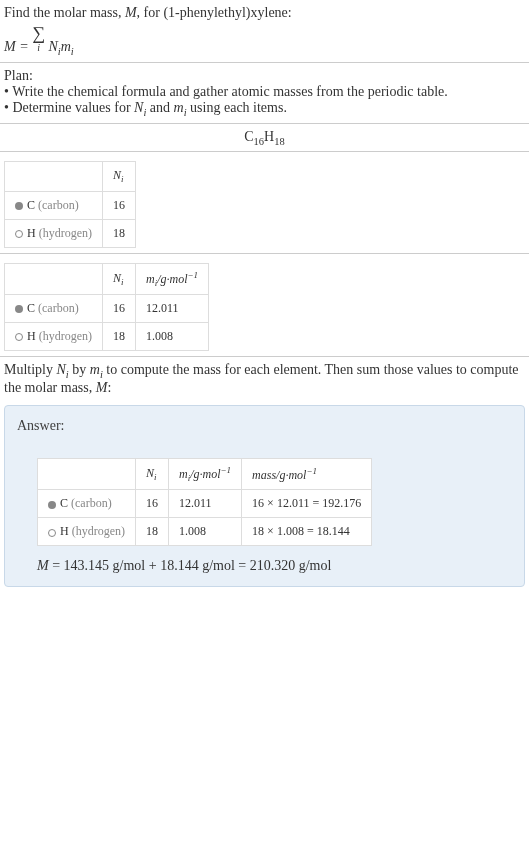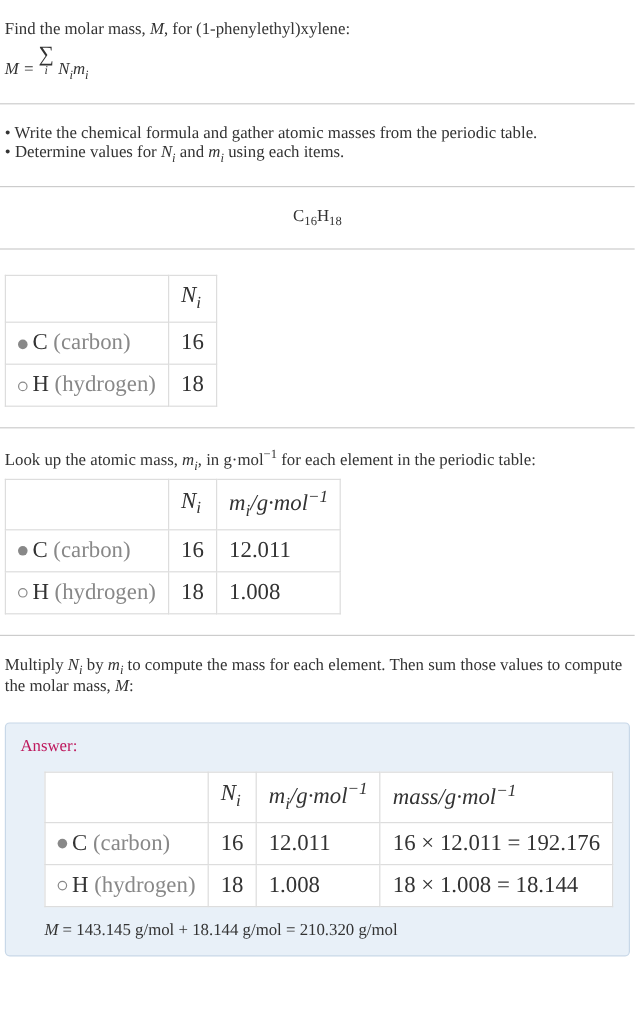--- a/index.html
+++ b/index.html
@@ -9,21 +9,21 @@
     }
     body {
       font-family: Georgia, 'Times New Roman', serif;
       font-size: 14px;
       color: #333;
       background: #fff;
       width: 529px;
       padding: 0;
     }
     .section {
-      padding: 17px 4px;
+      padding: 5px 4px;
       border-bottom: 1px solid #ccc;
     }
     .section:last-child {
       border-bottom: none;
     }
     .formula {
       font-style: italic;
       margin-top: 2px;
     }
     .sub {
@@ -51,21 +51,21 @@
       margin-top: -2px;
     }
     table {
       border-collapse: collapse;
       margin-top: 4px;
     }
     th, td {
       border: 1px solid #ddd;
       padding: 6px 10px;
       text-align: left;
-      font-size: 19px;
+      font-size: 12px;
     }
     th {
       font-weight: normal;
       font-style: italic;
     }
     .element-cell {
       color: #888;
     }
     .dot {
       display: inline-block;
@@ -83,22 +83,22 @@
       border: 1px solid #888;
     }
     .answer-box {
       background: #e8f0f8;
       border: 1px solid #c8d8e8;
       border-radius: 4px;
       padding: 12px;
       margin: 4px;
     }
     .answer-label {
-      color: #be185d;
-      margin-bottom: 12px;
+      color: #404040;
+      margin-bottom: 24px;
     }
     .answer-box table {
       background: #fff;
       margin-left: 20px;
     }
     .answer-final {
       margin-top: 12px;
       margin-left: 20px;
       font-style: italic;
     }
@@ -113,20 +113,21 @@
 <div class="section">
   <div>
     <span>Find the molar mass, </span><span style="font-style:italic">M</span><span>, for (1-phenylethyl)xylene:</span>
   </div>
   <div class="formula">
     <span>M</span><span> = </span><span class="sigma-wrap"><span class="sigma">∑</span><span class="sigma-sub">i</span></span> <span>N</span><span class="sub">i</span><span>m</span><span class="sub">i</span>
   </div>
 </div>
 
 <div class="section">
+  <div>Plan:</div>
   <div>• Write the chemical formula and gather atomic masses from the periodic table.</div>
   <div>
     <span>• Determine values for </span><span style="font-style:italic">N</span><span class="sub" style="font-style:italic">i</span><span> and </span><span style="font-style:italic">m</span><span class="sub" style="font-style:italic">i</span><span> using each items.</span>
   </div>
 </div>
 
 <div class="section">
   <div class="chem-formula">
     <span>C</span><span class="sub">16</span><span>H</span><span class="sub">18</span>
   </div>
@@ -145,23 +146,20 @@
     </tr>
     <tr>
       <td class="element-cell"><span class="dot dot-empty"></span><span style="color:#333">H</span><span> (hydrogen)</span></td>
       <td>18</td>
     </tr>
   </tbody>
     </table>
 </div>
 
 <div class="section">
-  <div>
-    <span>Look up the atomic mass, </span><span style="font-style:italic">m</span><span class="sub" style="font-style:italic">i</span><span>, in g·mol</span><span class="sup">−1</span><span> for each element in the periodic table:</span>
-  </div>
   <table>
     <tbody>
         <tr>
       <th></th>
       <th><span>N</span><span class="sub">i</span></th>
       <th><span>m</span><span class="sub">i</span><span>/g·mol</span><span class="sup">−1</span></th>
     </tr>
     <tr>
       <td class="element-cell"><span class="dot dot-filled"></span><span style="color:#333">C</span><span> (carbon)</span></td>
       <td>16</td>

